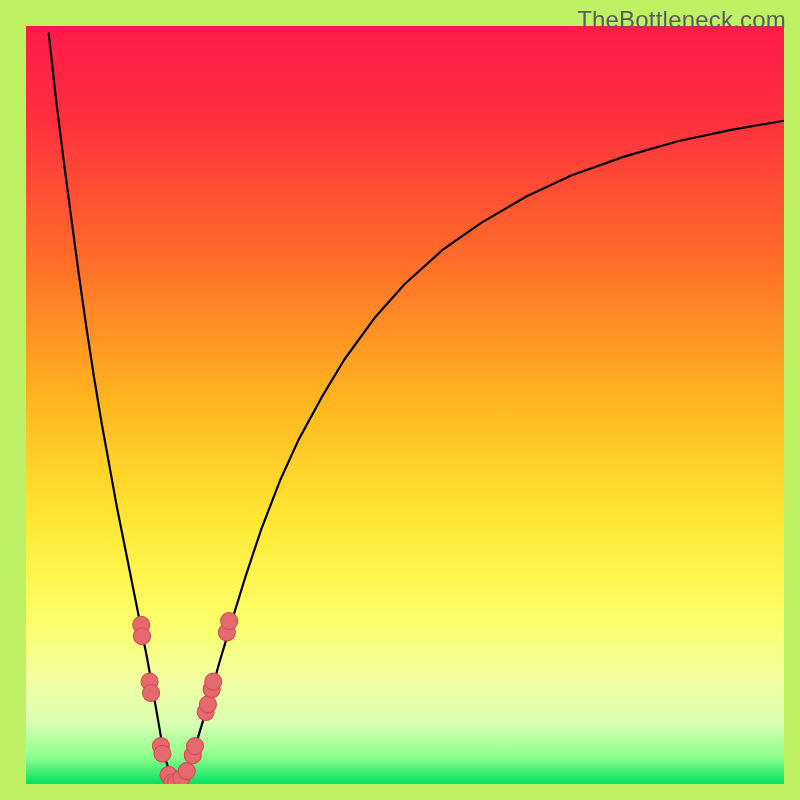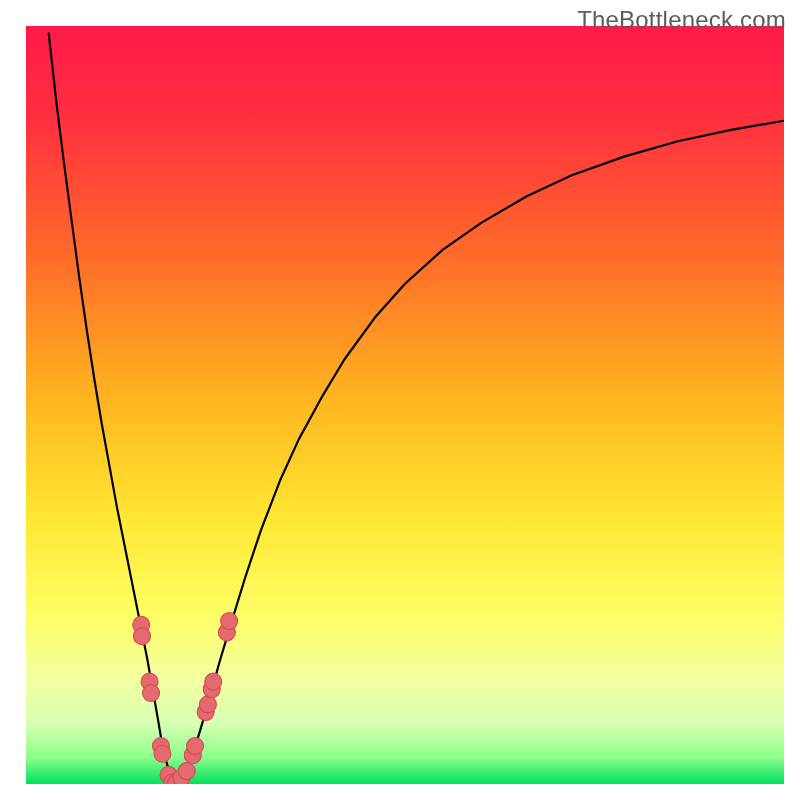--- a/index.html
+++ b/index.html
@@ -7,21 +7,21 @@
     padding: 0;
     width: 800px;
     height: 800px;
     overflow: hidden;
     background: #000;
     font-family: Arial, Helvetica, sans-serif;
   }
   .outer {
     width: 800px;
     height: 800px;
-    background: #ffffff;
+    background: #bef264;
     position: relative;
   }
   .plot-wrap {
     position: absolute;
     box-sizing: border-box;
     background: #000;
   }
   svg {
     display: block;
   }

